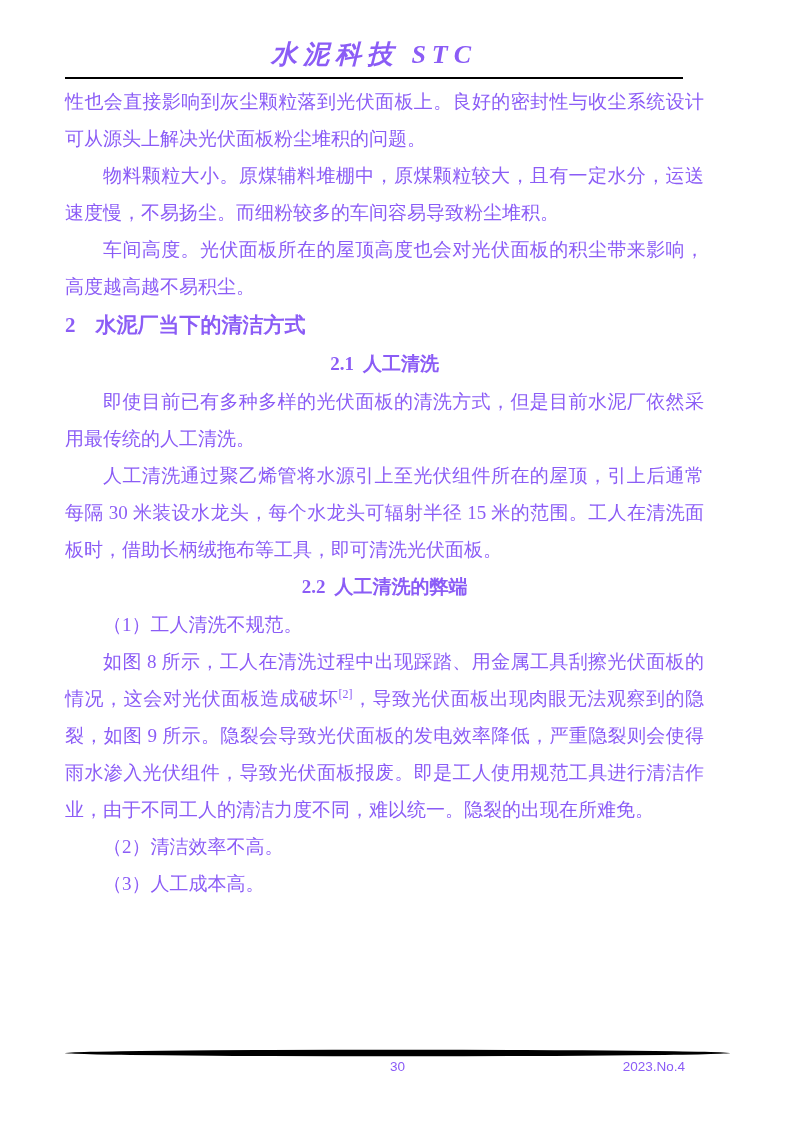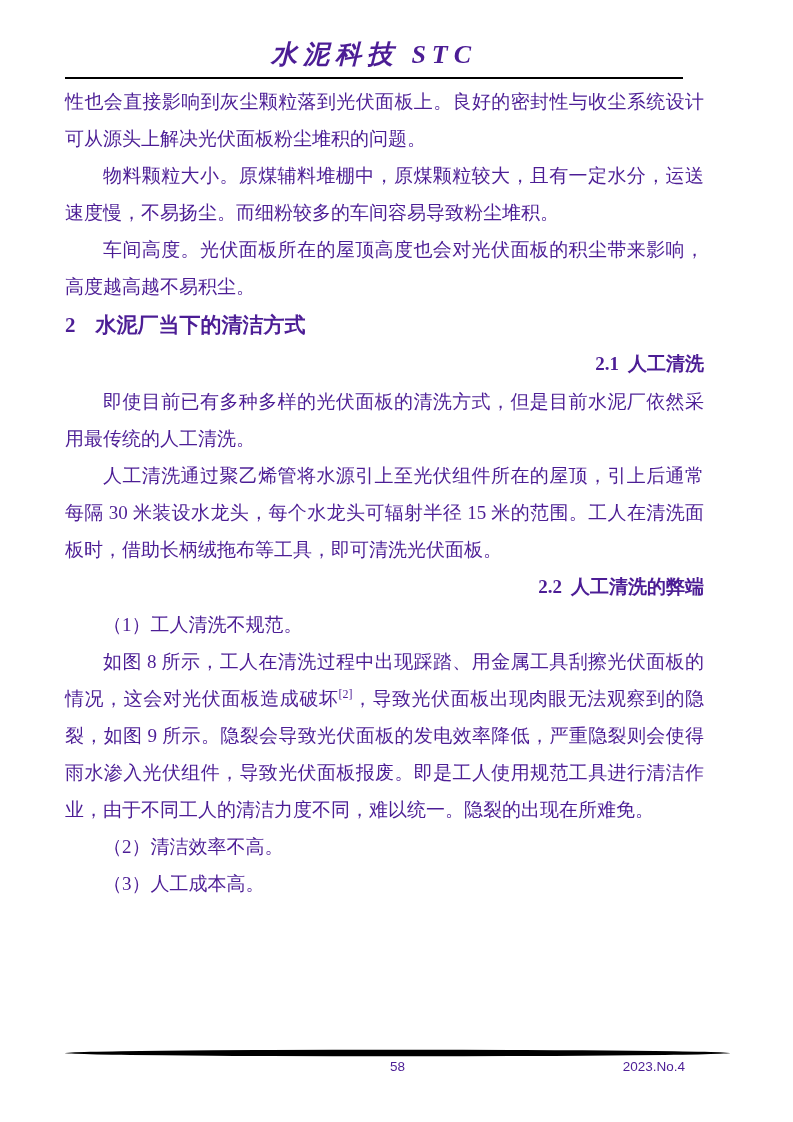--- a/index.html
+++ b/index.html
@@ -1,20 +1,20 @@
 <!DOCTYPE html>
 <html lang="zh"><head>
 <meta charset="utf-8">
 <style>
   html,body { margin:0; padding:0; background:#ffffff; }
   .page {
     position:relative;
     width:746px; height:1122px;
     background:#ffffff;
-    color:#4c1d95;
+    color:#8b5cf6;
     font-family:"Liberation Serif","DejaVu Serif",serif;
     overflow:hidden;
     box-sizing:border-box;
   }
   
   .header {
     padding:38px 63px 0 65px;
     text-align:center;
   }
   .journal-title {
@@ -52,21 +52,21 @@
     text-align:left;
   }
   .sec1 .num { margin-right:20px; font-family:"Liberation Serif","DejaVu Serif",serif; }
   .sec2 {
     margin:0;
     font-family:"Liberation Sans","DejaVu Sans",sans-serif;
     font-weight:bold;
     font-size:19px;
     line-height:38px;
     text-indent:0;
-    text-align:right;
+    text-align:center;
   }
   .sec2 .num { margin-right:9px; font-family:"Liberation Serif","DejaVu Serif",serif; }
   sup.cite {
     font-size:12px;
     line-height:0;
     vertical-align:super;
   }
   
   .footer {
     position:absolute;
@@ -131,18 +131,18 @@
 
     <p>（3）人工成本高。</p>
 
   </div>
 
   <div class="footer">
     <svg class="footer-rule-svg" width="665" height="8" viewBox="0 0 665 8" aria-hidden="true">
       <ellipse cx="332.5" cy="4" rx="332.5" ry="3.2" fill="#000000"></ellipse>
     </svg>
     <div class="footer-row">
-      <span class="page-number">58</span>
+      <span class="page-number">30</span>
       <span class="issue">2023.No.4</span>
     </div>
   </div>
 
 </div>
 
 </body></html>

